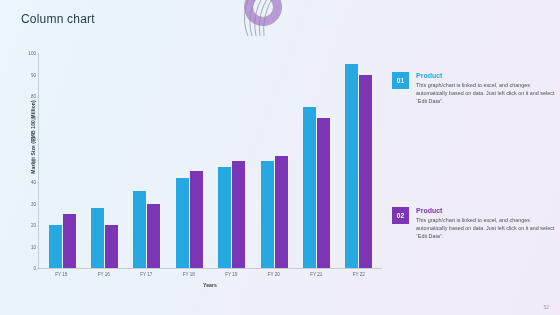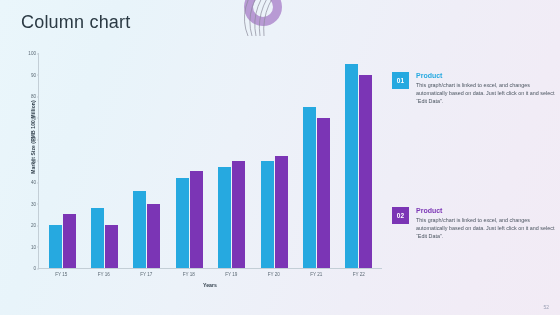--- a/index.html
+++ b/index.html
@@ -40,21 +40,21 @@
     border-radius: 50%;
     border: 9px solid #b89ad4;
   }
   .deco-arcs { position: absolute; left: 0; top: -8px; }
 
   
   .title {
     position: absolute;
     left: 21px;
     top: 12px;
-    font-size: 18px;
+    font-size: 12px;
     color: #2b3a44;
     letter-spacing: 0.2px;
     font-weight: 400;
   }
 
   
   .chart-wrap {
     position: absolute;
     left: 12px;
     top: 48px;

